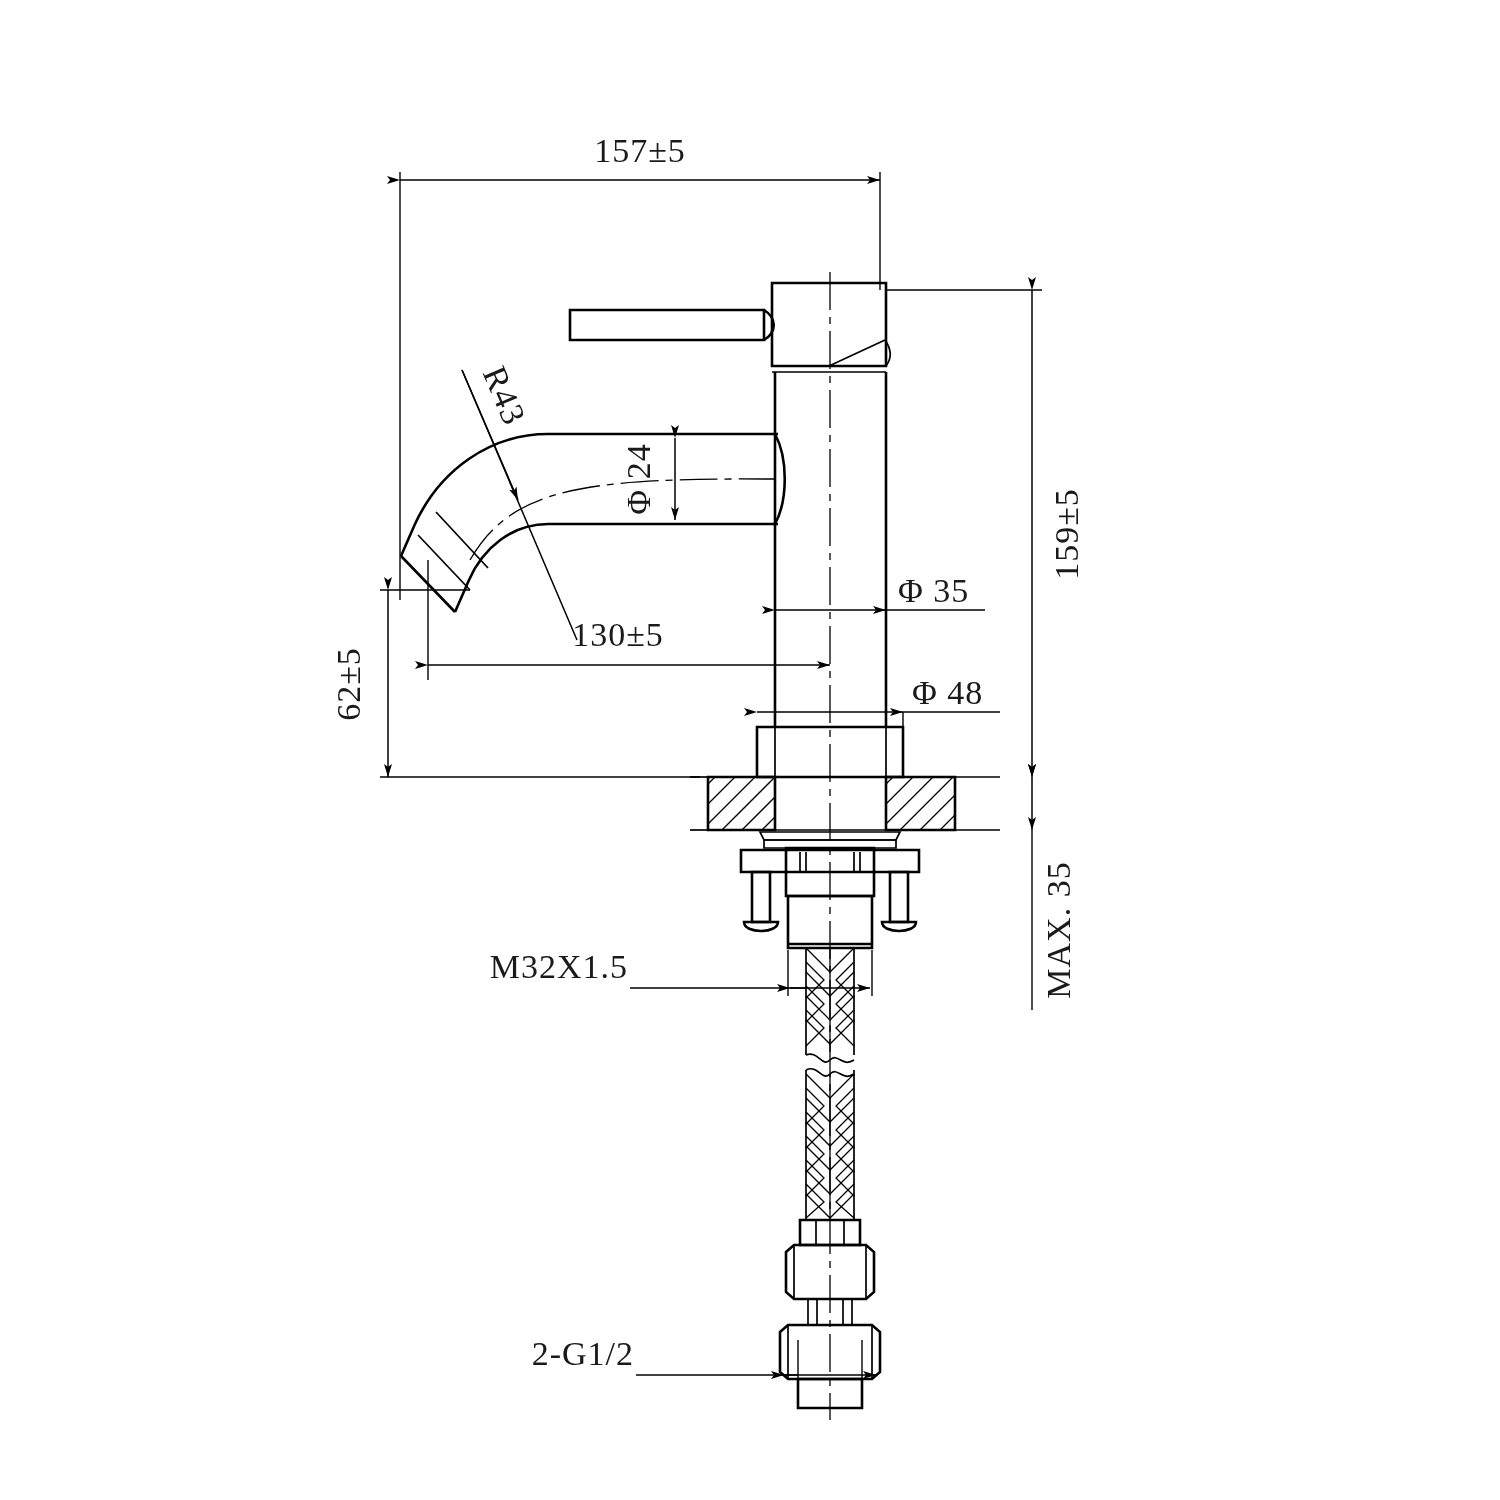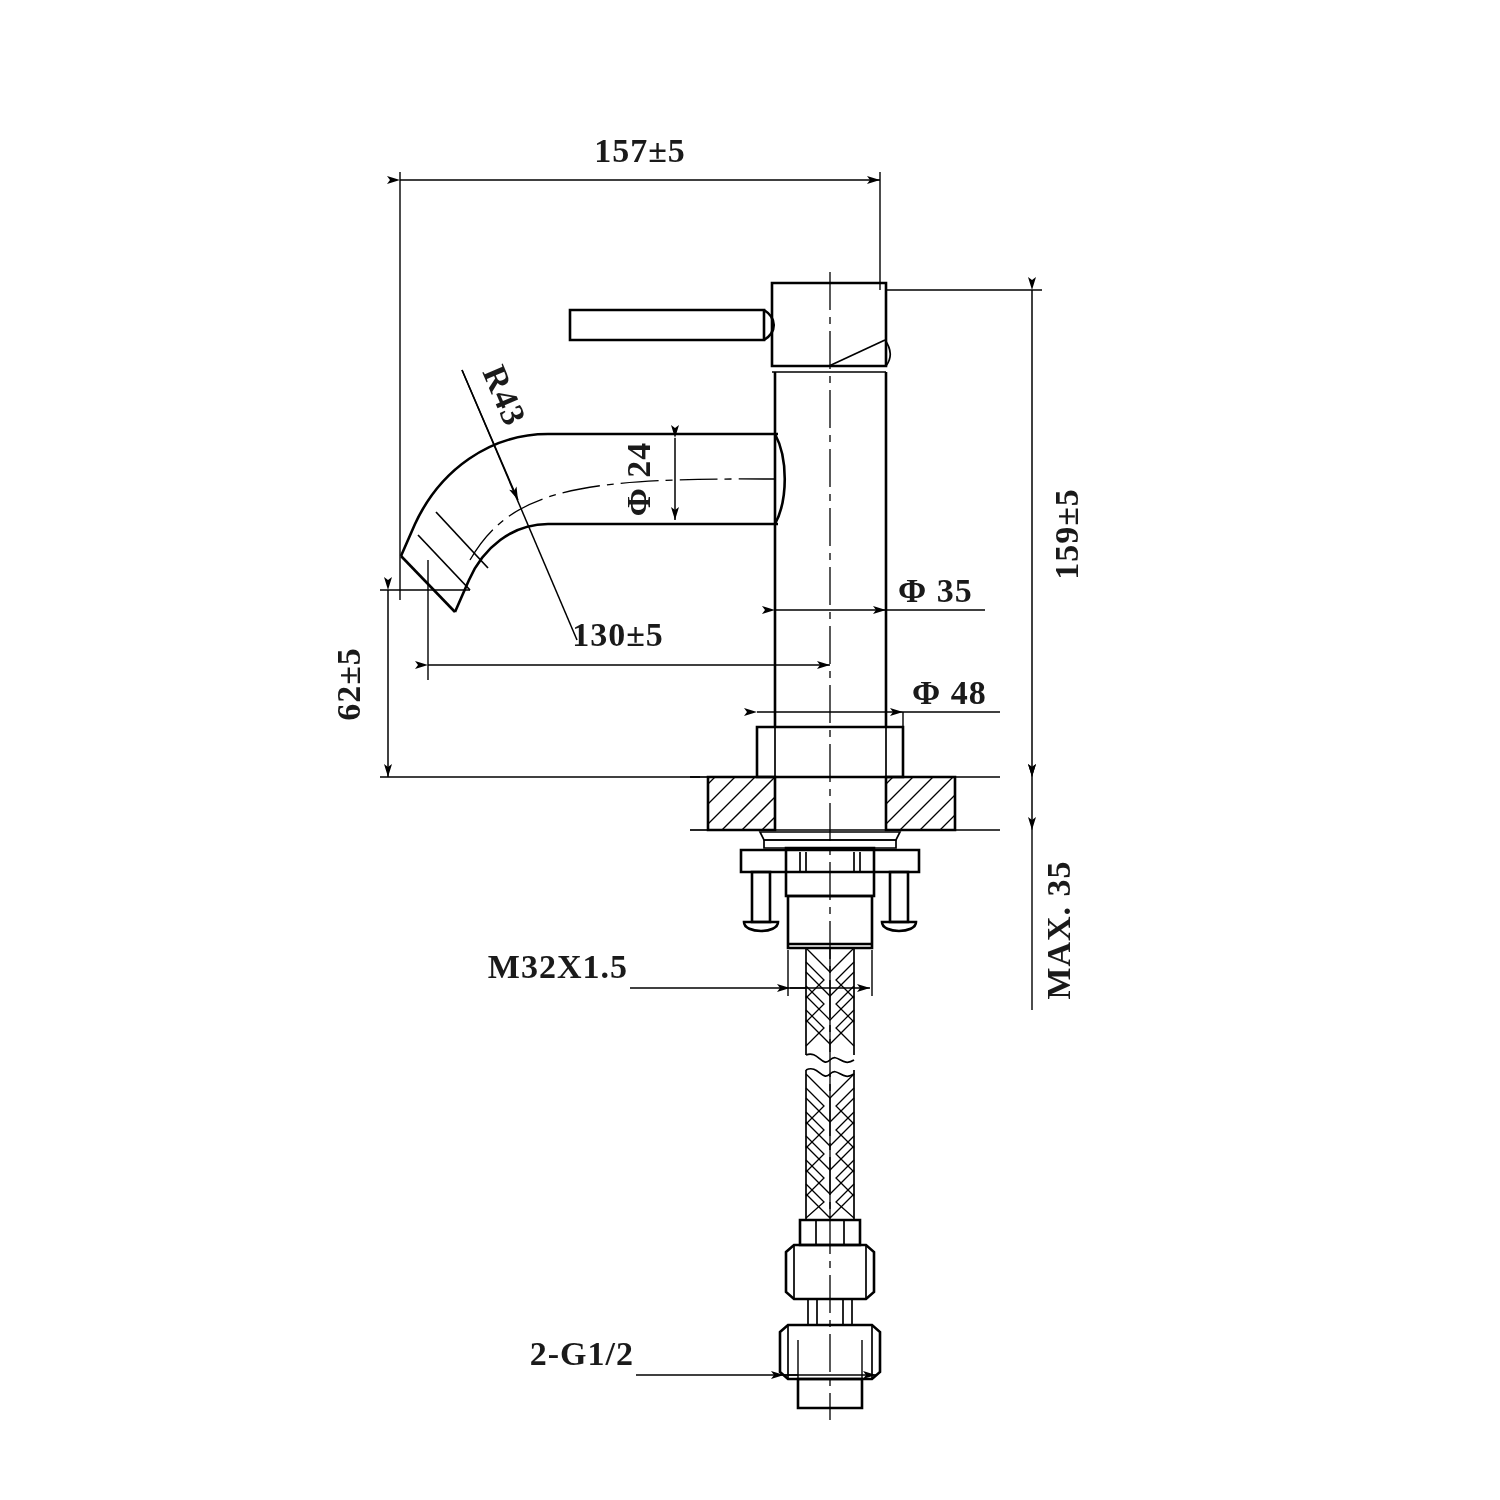--- a/index.html
+++ b/index.html
@@ -7,21 +7,20 @@
     padding: 0;
     background: #ffffff;
   }
   #sheet {
     position: relative;
     width: 1360px;
     height: 1500px;
     background: #ffffff;
     font-family: "Liberation Serif", serif;
     overflow: hidden;
-    font-weight: bold;
   }
   #sheet svg {
     position: absolute;
     top: 0;
     left: 0;
     width: 1500px;
     height: 1500px;
   }
   .dimtext {
     font-family: "Liberation Serif", serif;

